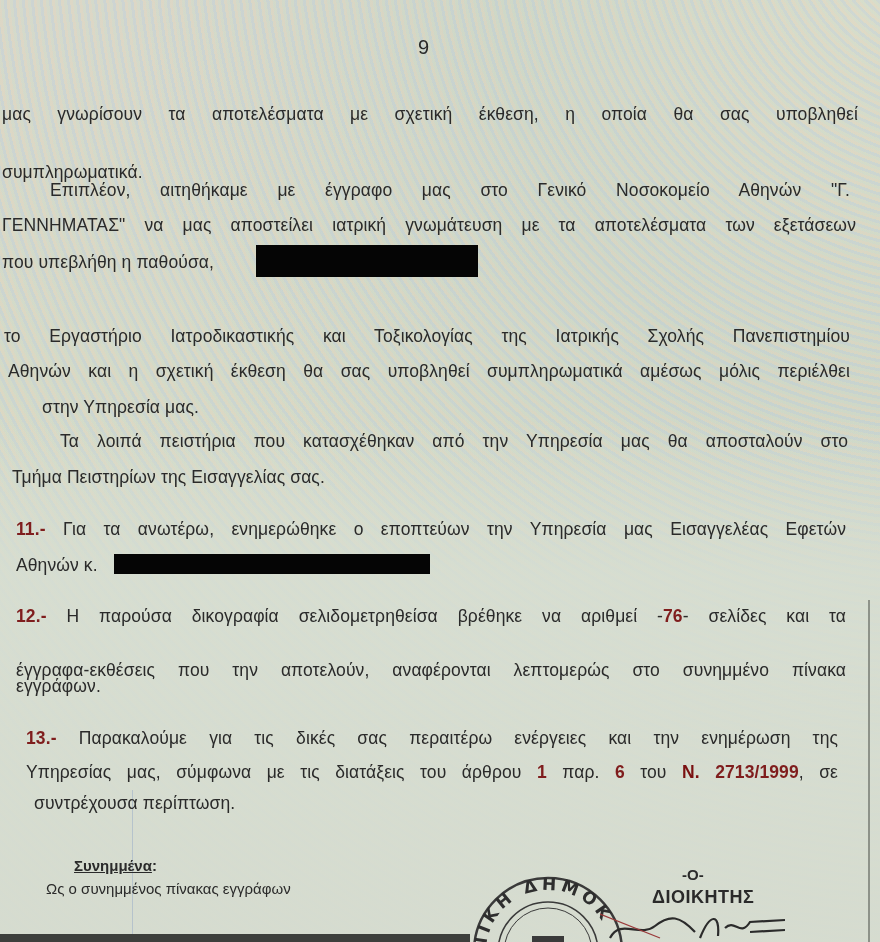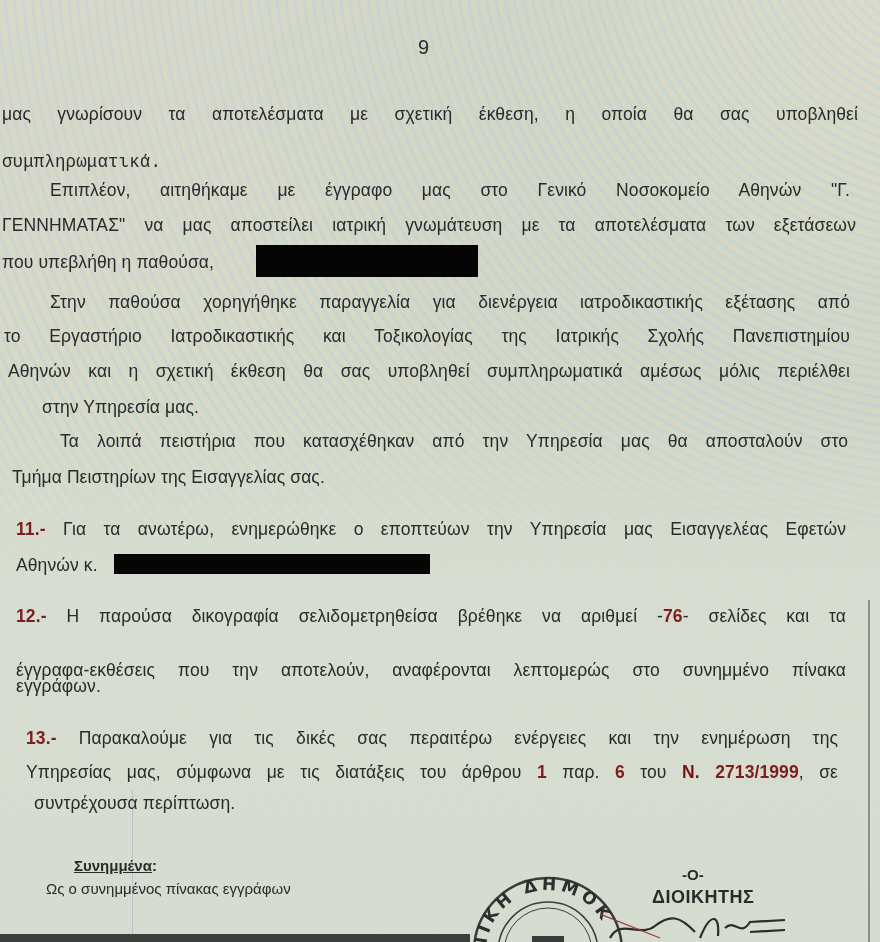--- a/index.html
+++ b/index.html
@@ -48,28 +48,27 @@
 
 <div class="moire"></div>
 <div class="moire2"></div>
 <div class="page-edge"></div>
 <div class="faint-line"></div>
 
 <div class="content">
   <div class="page-number">9</div>
 
   <div class="line" style="left:2px; top:104px; width:856px;">μας γνωρίσουν τα αποτελέσματα με σχετική έκθεση, η οποία θα σας υποβληθεί</div>
-  <div class="line noj" style="left:2px; top:152px;font-family:Liberation Mono, monospace;">συμπληρωματικά.</div>
+  <div class="line noj" style="left:2px; top:162px;">συμπληρωματικά.</div>
 
   <div class="line" style="left:50px; top:180px; width:800px;">Επιπλέον, αιτηθήκαμε με έγγραφο μας στο Γενικό Νοσοκομείο Αθηνών "Γ.</div>
   <div class="line" style="left:2px; top:215px; width:854px;">ΓΕΝΝΗΜΑΤΑΣ" να μας αποστείλει ιατρική γνωμάτευση με τα αποτελέσματα των εξετάσεων</div>
   <div class="line noj" style="left:2px; top:252px;">που υπεβλήθη η παθούσα,</div>
   <div class="redact" style="left:256px; top:245px; width:222px; height:32px;"></div>
 
-  <div class="line" style="left:50px; top:292px; width:800px;">Στην παθούσα χορηγήθηκε παραγγελία για διενέργεια ιατροδικαστικής εξέτασης από</div>
   <div class="line" style="left:4px; top:326px; width:846px;">το Εργαστήριο Ιατροδικαστικής και Τοξικολογίας της Ιατρικής Σχολής Πανεπιστημίου</div>
   <div class="line" style="left:8px; top:361px; width:842px;">Αθηνών και η σχετική έκθεση θα σας υποβληθεί συμπληρωματικά αμέσως μόλις περιέλθει</div>
   <div class="line noj" style="left:10px; top:397px;margin-left:32px;">στην Υπηρεσία μας.</div>
 
   <div class="line" style="left:60px; top:431px; width:788px;">Τα λοιπά πειστήρια που κατασχέθηκαν από την Υπηρεσία μας θα αποσταλούν στο</div>
   <div class="line noj" style="left:12px; top:467px;">Τμήμα Πειστηρίων της Εισαγγελίας σας.</div>
 
   <div class="line" style="left:16px; top:519px; width:830px;">
     <b>11.-</b>
     <span>Για τα ανωτέρω, ενημερώθηκε ο εποπτεύων την Υπηρεσία μας Εισαγγελέας Εφετών</span>

